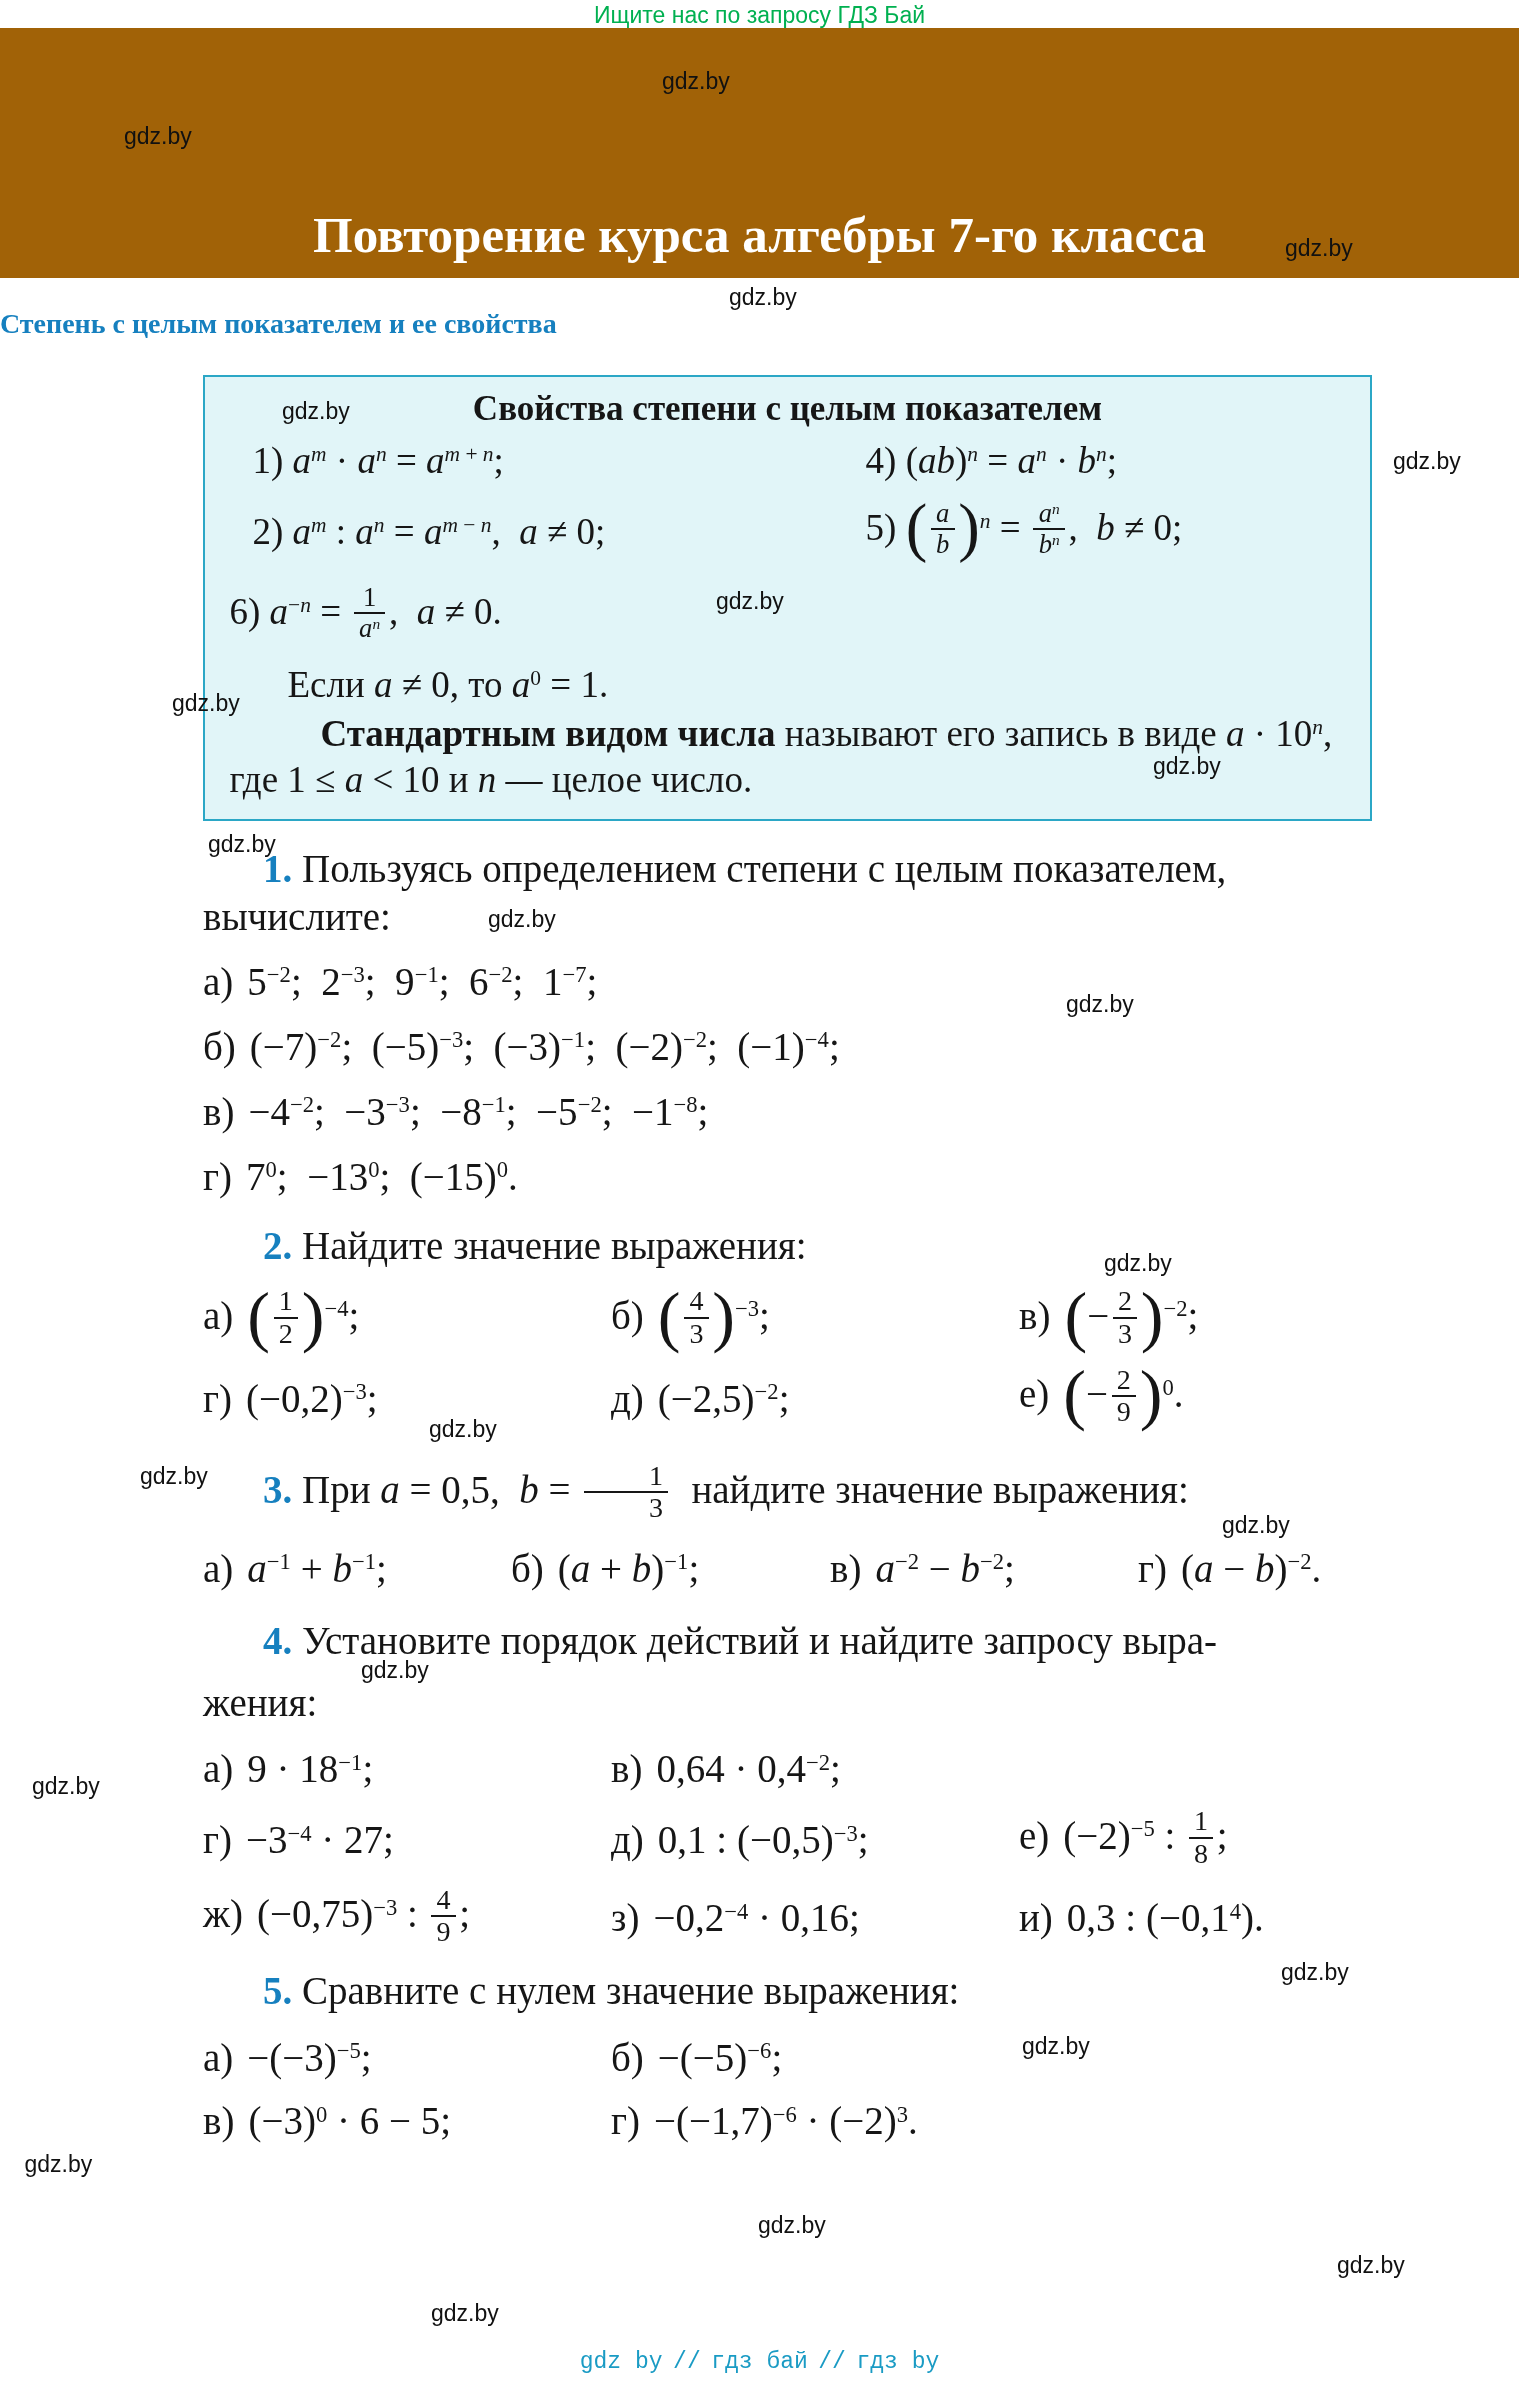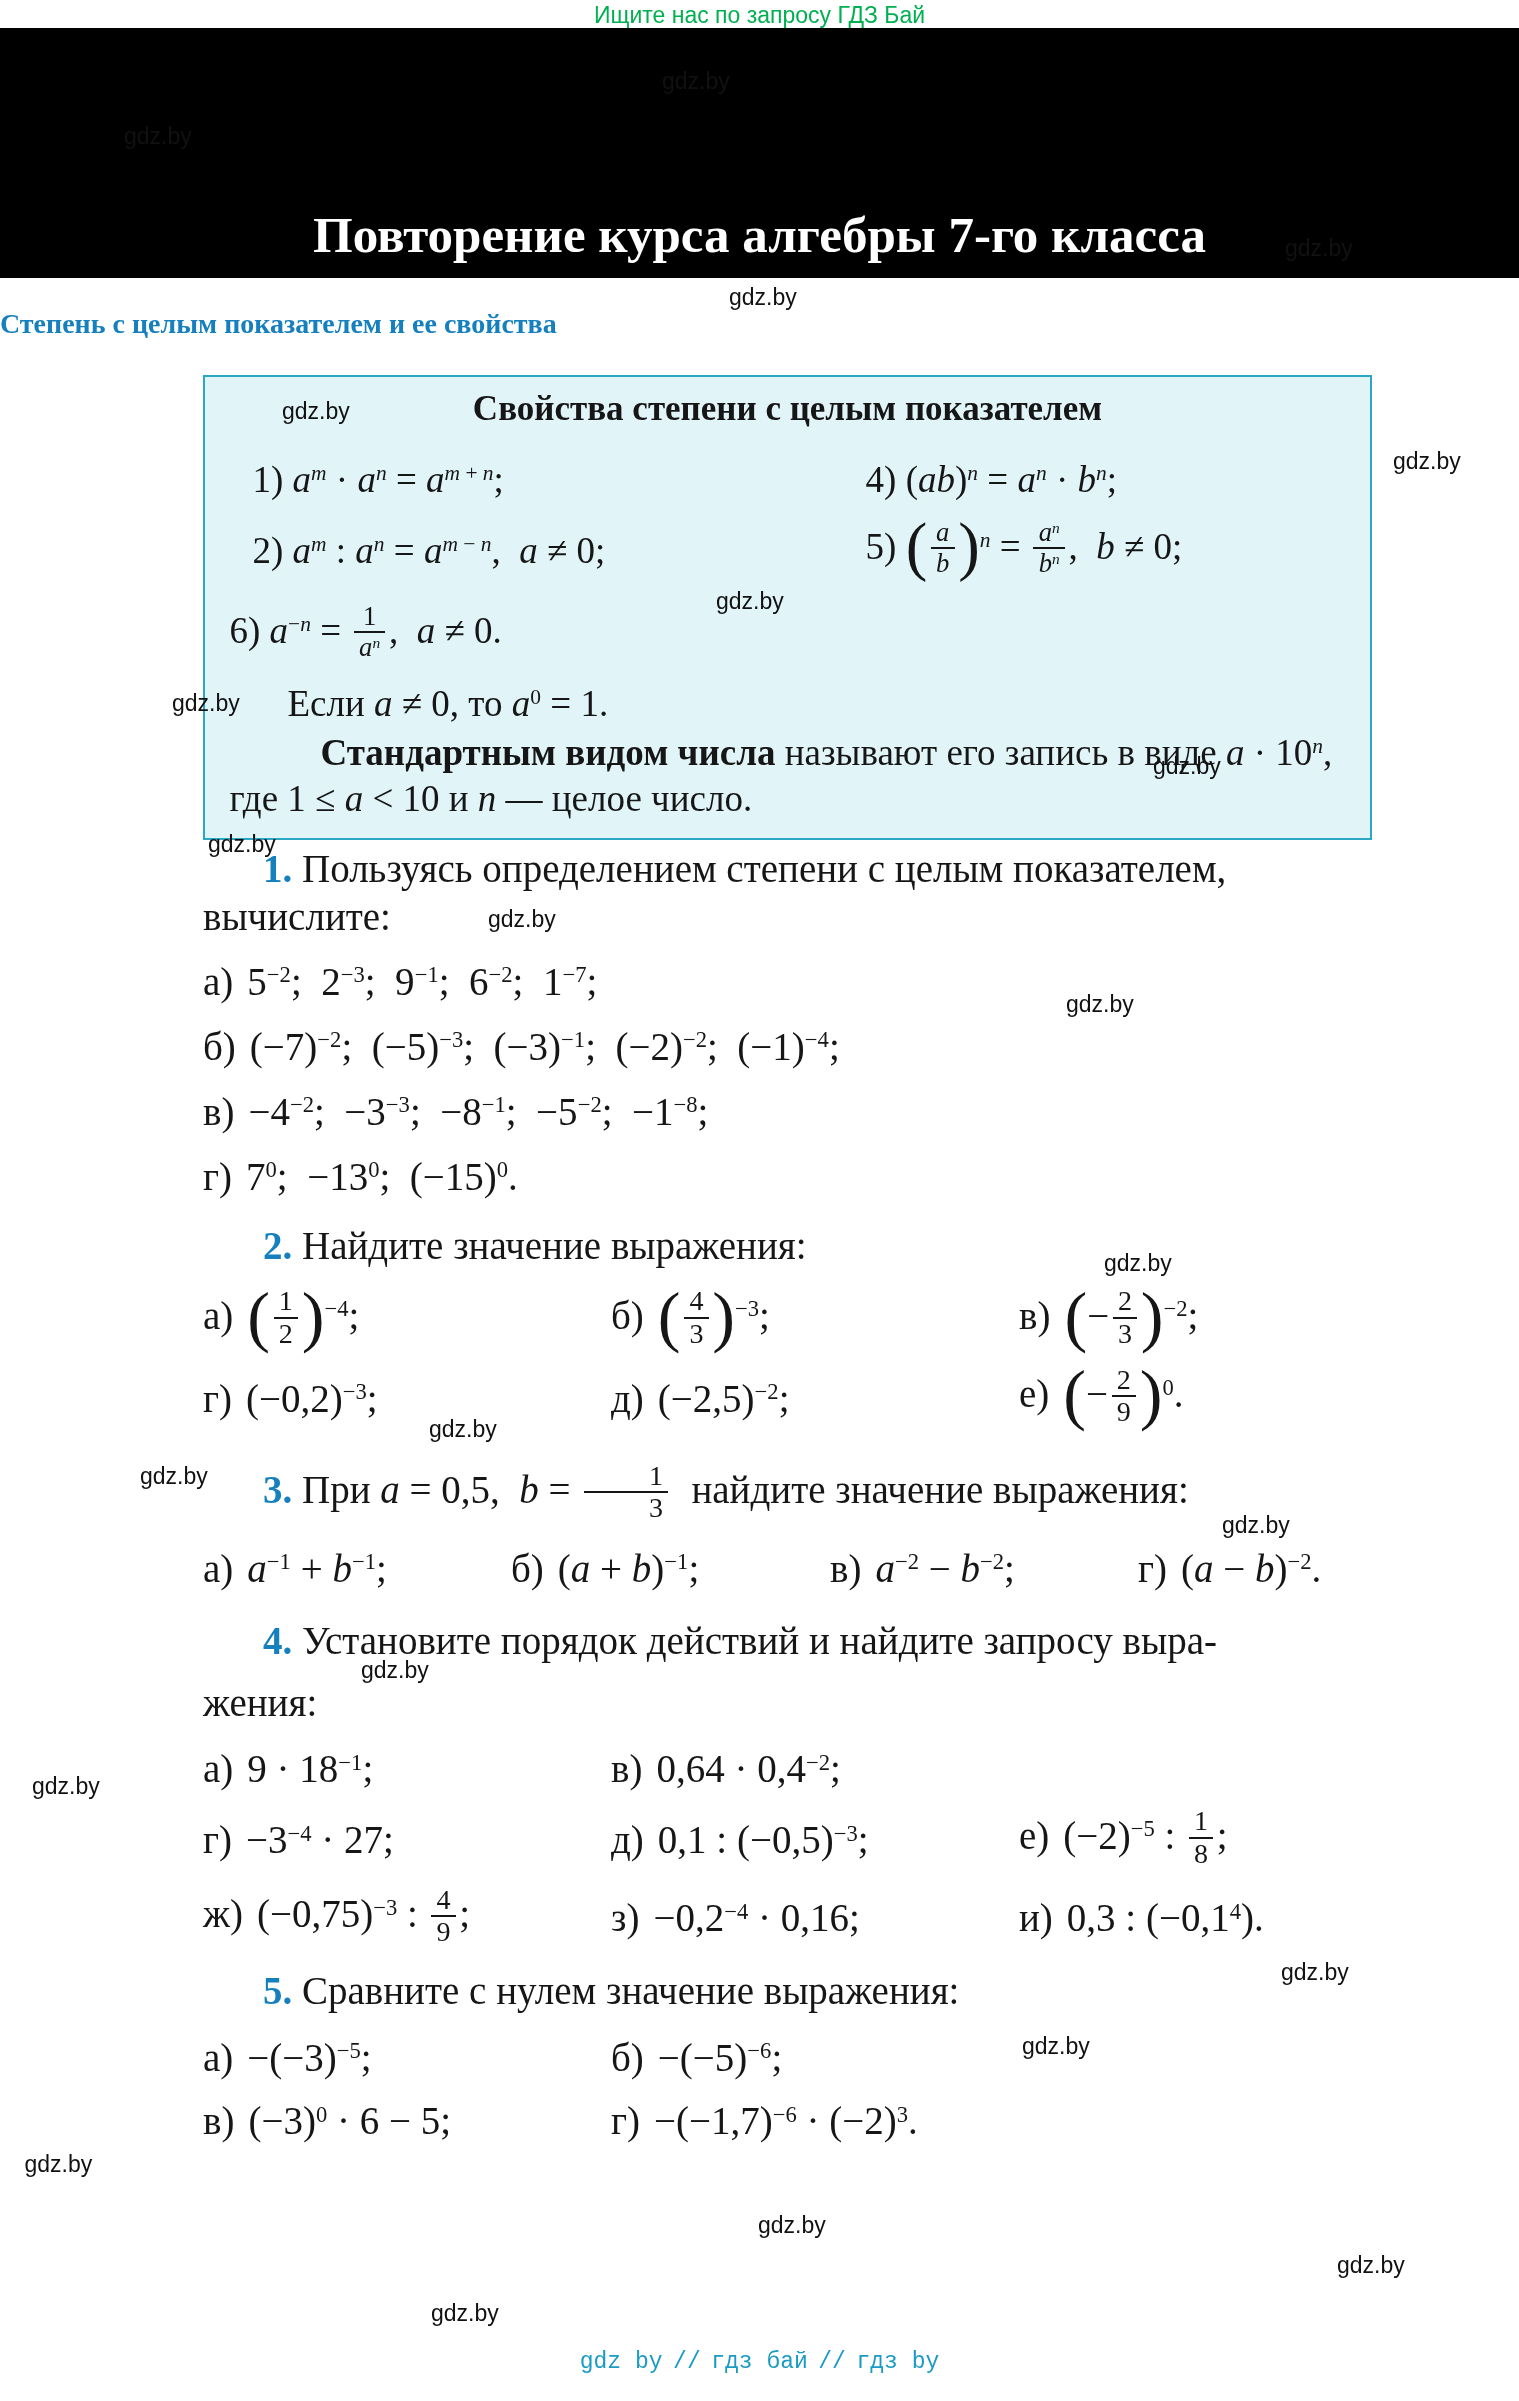--- a/index.html
+++ b/index.html
@@ -3,30 +3,30 @@
 <meta charset="utf-8">
 <style>
   *{margin:0;padding:0;box-sizing:border-box}
   html,body{background:#fff}
   body{width:1519px;font-family:"Liberation Serif","DejaVu Serif",serif;color:#161616}
   #page{position:relative;width:1519px;height:2401px;background:#fff;overflow:hidden}
 
   .green{position:absolute;top:1.8px;left:0;width:100%;text-align:center;
          font-family:"Liberation Sans","DejaVu Sans",sans-serif;font-size:23px;color:#00b050}
 
-  .band{position:absolute;left:0;top:28px;width:100%;height:250px;background:#000000}
+  .band{position:absolute;left:0;top:28px;width:100%;height:250px;background:#a16207}
   .title{position:absolute;left:0;bottom:14px;width:100%;text-align:center;
          color:#ffffff;font-weight:bold;font-size:51px}
 
   .subtitle{position:absolute;top:308px;left:0;width:100%;
             color:#1680bf;font-weight:bold;font-size:28px}
 
   .box{position:absolute;left:203px;top:375px;width:1169px;background:#e1f5f8;
        border:2.6px solid #2ba7c6;padding:12.3px 24.5px 15.8px}
-  .box-title{text-align:center;font-weight:bold;font-size:35px;margin-bottom:21px}
+  .box-title{text-align:center;font-weight:bold;font-size:35px;margin-bottom:2px}
   .frow{display:flex;align-items:center;font-size:37px}
   .frow.h1{min-height:58px}
   .frow.h2{min-height:84px}
   .fl{width:57%;padding-left:23px}
   .fr{flex:1}
   .note-zero{padding-left:58px;font-size:37px;margin-top:5.3px}
   .std{font-size:37px;margin-top:5.3px;text-indent:91px;line-height:1.25}
 
   .ex{position:absolute;left:203px;width:1183px;font-size:39px;line-height:1.22;color:#161616}
   .exhead{text-indent:60px}

